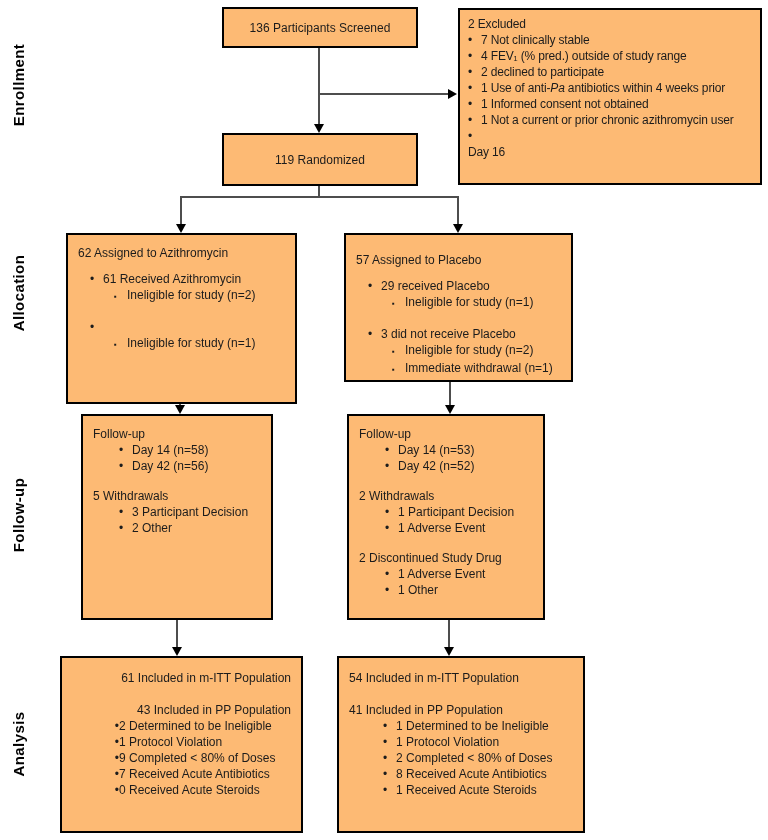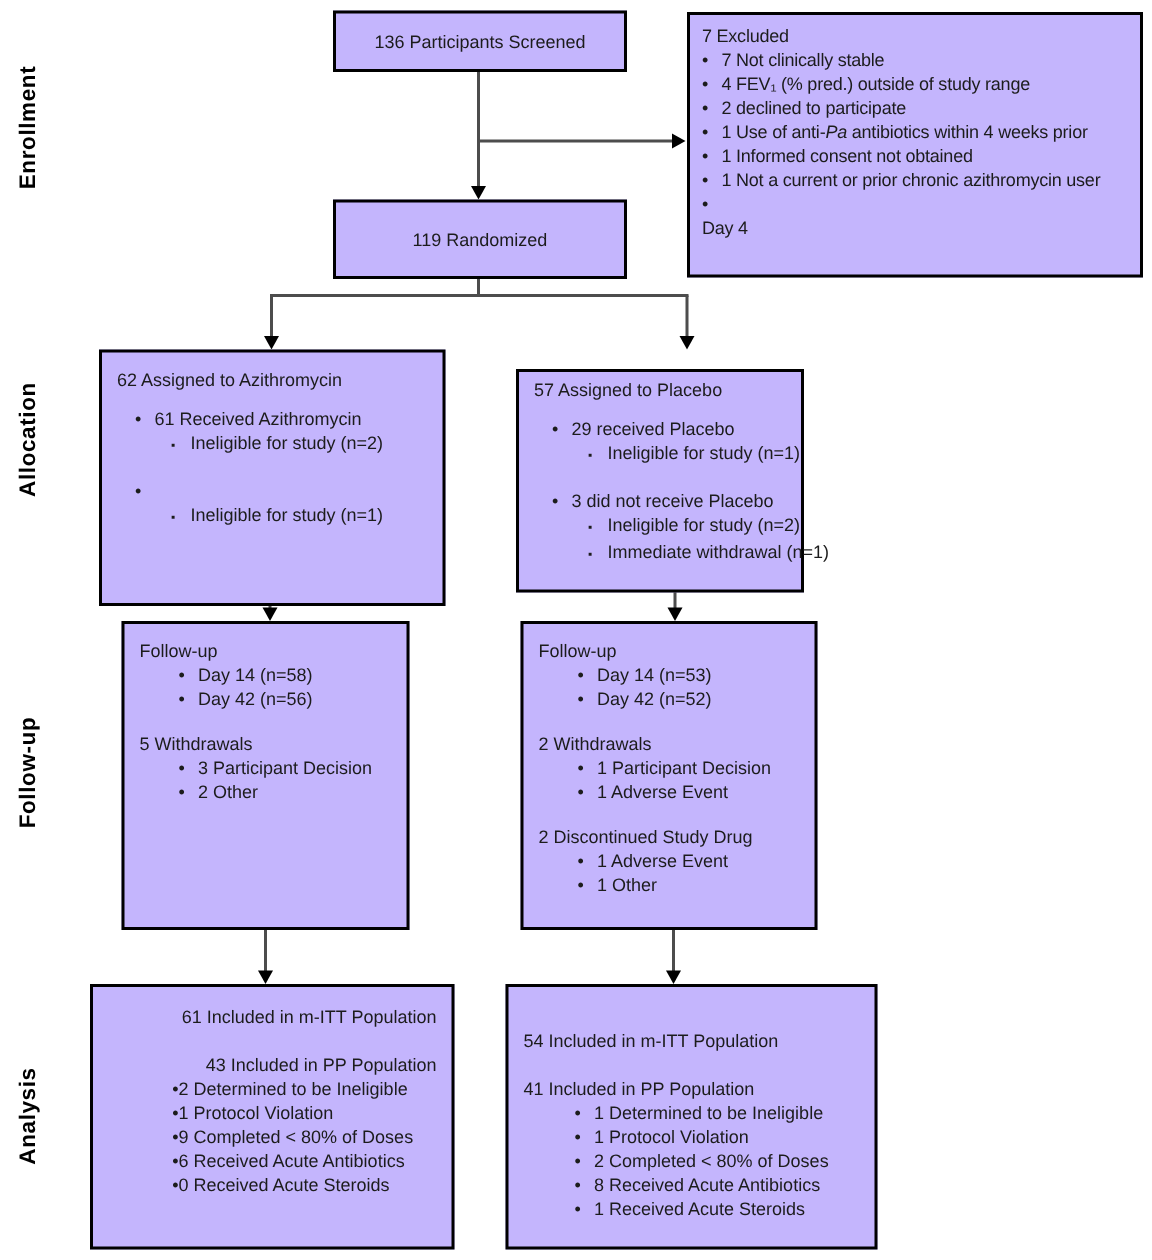--- a/index.html
+++ b/index.html
@@ -6,21 +6,21 @@
   #canvas {
     position:relative; width:768px; height:840px; background:#ffffff;
     font-family:"Liberation Sans","DejaVu Sans",sans-serif;
     font-size:12px; line-height:16px; color:#1c1c1c; overflow:hidden;
   }
   .stage {
     position:absolute; font-weight:bold; font-size:15px; letter-spacing:.4px;
     white-space:nowrap; transform:translate(-50%,-50%) rotate(-90deg); color:#000;
   }
   .box {
-    position:absolute; box-sizing:border-box; background:#c4b5fd;
+    position:absolute; box-sizing:border-box; background:#fdba74;
     border:2px solid #000;
   }
   .cbox { display:flex; align-items:center; justify-content:center; text-align:center; }
   .pad  { padding:8px 10px; }
   .row  { display:flex; align-items:baseline; }
   .mk   { flex:0 0 13px; }
   .sq   { font-size:8px; }
   .ttl  { white-space:nowrap; }
   .nw   { white-space:nowrap; }
   .mt10 { margin-top:10px; }
@@ -71,21 +71,21 @@
   <div class="line" style="left:176px; top:620px; width:2px; height:28px;"></div>
   <div class="arrD" style="left:172px; top:647px;"></div>
   <div class="line" style="left:448px; top:620px; width:2px; height:28px;"></div>
   <div class="arrD" style="left:444px; top:647px;"></div>
 
   <div class="box cbox" style="left:222px; top:7px; width:196px; height:41px;">
     <span>136 Participants Screened</span>
   </div>
 
   <div class="box exc" style="left:458px; top:8px; width:304px; height:177px; padding:6px 8px;">
-    <div class="ttl">7 Excluded</div>
+    <div class="ttl">2 Excluded</div>
     <div class="row">
       <span class="mk">•</span>
       <span class="nw">7 Not clinically stable</span>
     </div>
     <div class="row">
       <span class="mk">•</span>
       <span class="nw">4 FEV₁ (% pred.) outside of study range</span>
     </div>
     <div class="row">
       <span class="mk">•</span>
@@ -99,21 +99,21 @@
       <span class="mk">•</span>
       <span class="nw">1 Informed consent not obtained</span>
     </div>
     <div class="row">
       <span class="mk">•</span>
       <span class="nw">1 Not a current or prior chronic azithromycin user</span>
     </div>
     <div class="row">
       <span class="mk">•</span>
     </div>
-    <div>Day 4</div>
+    <div>Day 16</div>
   </div>
 
   <div class="box cbox" style="left:222px; top:133px; width:196px; height:53px;">
     <span>119 Randomized</span>
   </div>
 
   <div class="box pad" style="left:66px; top:233px; width:231px; height:171px; padding-top:10px;">
     <div class="ttl">62 Assigned to Azithromycin</div>
     <div class="row ind1 mt10">
       <span class="mk">•</span>
@@ -125,21 +125,21 @@
     </div>
     <div class="row ind1 mt14">
       <span class="mk">•</span>
     </div>
     <div class="row ind2">
       <span class="mk sq">▪</span>
       <span class="nw">Ineligible for study (n=1)</span>
     </div>
   </div>
 
-  <div class="box pad" style="left:344px; top:246px; width:192px; height:149px; padding-top:4px;">
+  <div class="box pad" style="left:344px; top:233px; width:229px; height:149px; padding-top:17px;">
     <div class="ttl">57 Assigned to Placebo</div>
     <div class="row ind1 mt10">
       <span class="mk">•</span>
       <span class="nw">29 received Placebo</span>
     </div>
     <div class="row ind2">
       <span class="mk sq">▪</span>
       <span class="nw">Ineligible for study (n=1)</span>
     </div>
     <div class="row ind1 mt14">
@@ -217,29 +217,29 @@
     <div class="row anb">
       <span class="mk">•</span>
       <span class="nw">1 Protocol Violation</span>
     </div>
     <div class="row anb">
       <span class="mk">•</span>
       <span class="nw">9 Completed &lt; 80% of Doses</span>
     </div>
     <div class="row anb">
       <span class="mk">•</span>
-      <span class="nw">6 Received Acute Antibiotics</span>
+      <span class="nw">7 Received Acute Antibiotics</span>
     </div>
     <div class="row anb">
       <span class="mk">•</span>
       <span class="nw">0 Received Acute Steroids</span>
     </div>
   </div>
 
-  <div class="box" style="left:337px; top:656px; width:248px; height:177px; padding:28px 10px;">
+  <div class="box" style="left:337px; top:656px; width:248px; height:177px; padding:12px 10px;">
     <div class="ttl">54 Included in m-ITT Population</div>
     <div class="ttl mt16">41 Included in PP Population</div>
     <div class="row anb">
       <span class="mk">•</span>
       <span class="nw">1 Determined to be Ineligible</span>
     </div>
     <div class="row anb">
       <span class="mk">•</span>
       <span class="nw">1 Protocol Violation</span>
     </div>

